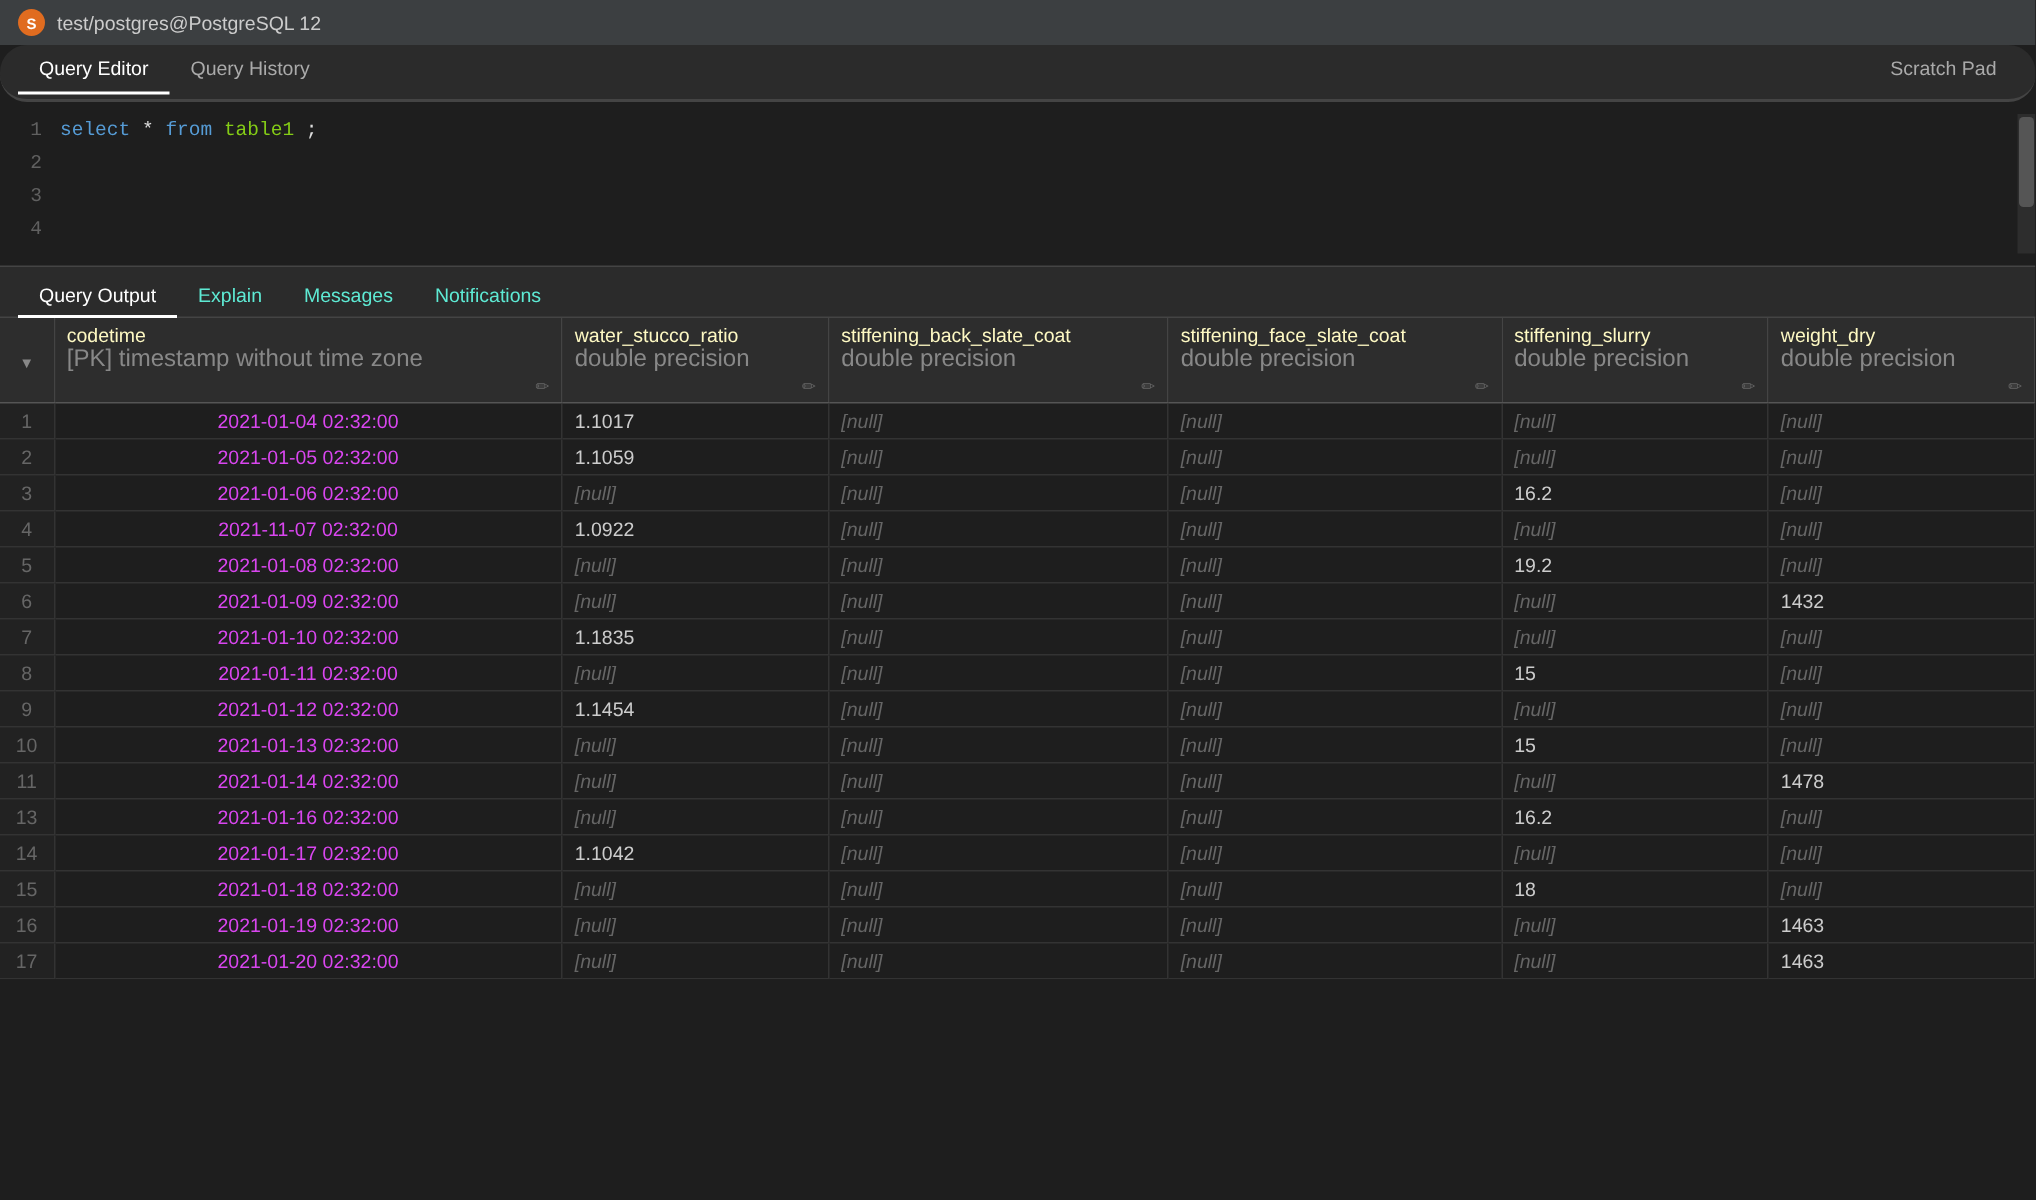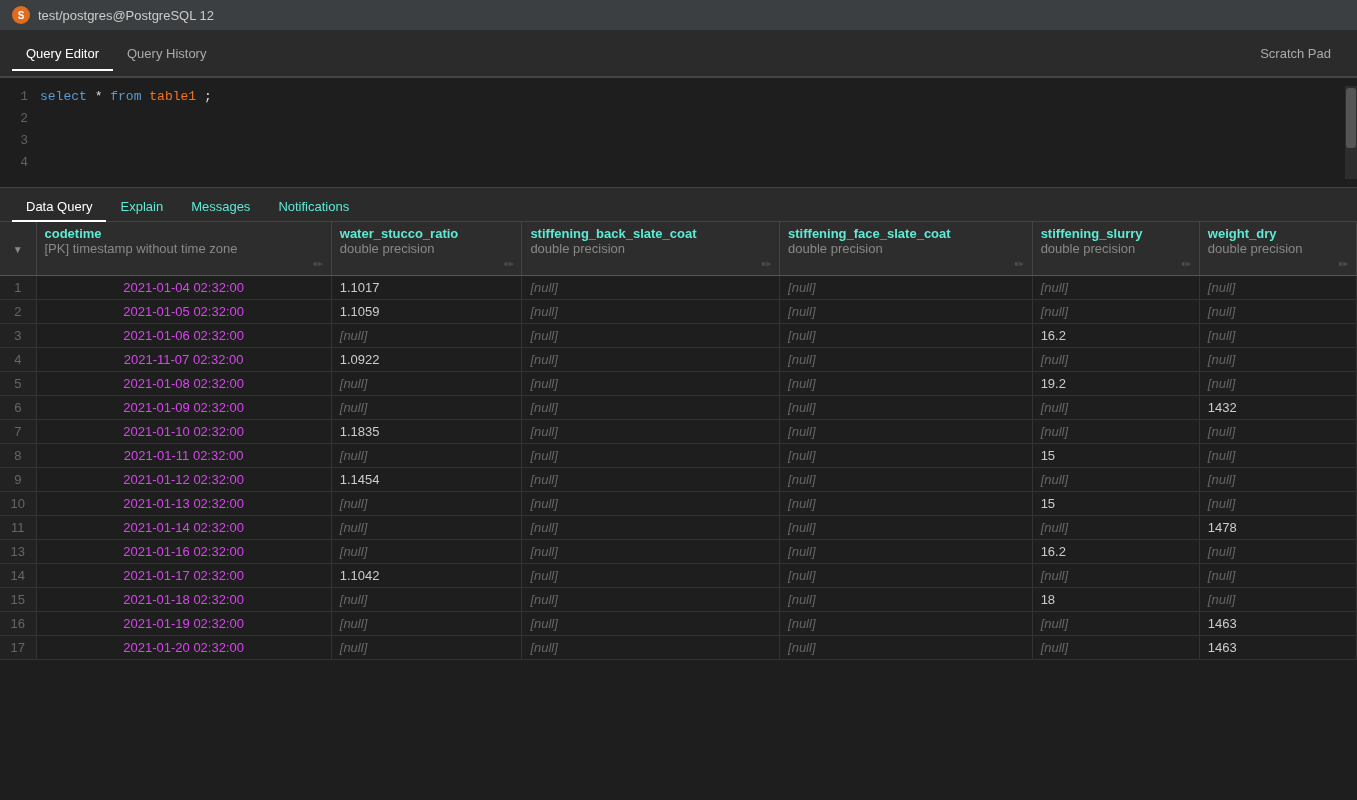--- a/index.html
+++ b/index.html
@@ -22,25 +22,26 @@
       border-radius: 50%;
       display: flex; align-items: center; justify-content: center;
       font-size: 10px; color: white; font-weight: bold;
       flex-shrink: 0;
     }
 
     
     .tab-bar {
       background: #2b2b2b;
       display: flex;
-      align-items: center;
+      align-items: flex-start;
       padding: 0 12px;
-      height: 48px;
+      height: 38px;
       border-bottom: 2px solid #444;
       position: relative;
+      border-radius: 18px;
     }
     .tab-bar .tab {
       padding: 8px 14px;
       cursor: pointer;
       color: #aaa;
       font-size: 13px;
       border-bottom: 2px solid transparent;
       margin-bottom: -2px;
     }
     .tab-bar .tab.active {
@@ -77,21 +78,21 @@
     .line-numbers div { line-height: 22px; }
     .editor-content {
       flex: 1;
       font-family: 'Courier New', monospace;
       font-size: 13px;
       line-height: 22px;
       color: #ddd;
       padding: 0 4px;
     }
     .editor-content .kw { color: #569cd6; }
-    .editor-content .tbl { color: #f97316; text-align: center; }
+    .editor-content .tbl { color: #84cc16; text-align: center; }
     .editor-content .punct { color: #ddd; }
     .editor-scrollbar {
       width: 12px;
       background: #2d2d2d;
       position: relative;
       flex-shrink: 0;
     }
     .editor-scrollbar .thumb {
       width: 10px;
       height: 60px;
@@ -140,27 +141,27 @@
       padding: 4px 8px;
       border-right: 1px solid #444;
       border-bottom: 1px solid #555;
       position: sticky;
       top: 0;
       z-index: 2;
       white-space: nowrap;
       font-weight: normal;
     }
     thead tr th .col-name {
-      color: #5eead4;
-      font-weight: 700;
+      color: #fef9c3;
+      font-weight: 400;
       display: block;
     }
     thead tr th .col-type {
       color: #888;
-      font-size: 13px;
+      font-size: 16px;
       display: block;
     }
     thead tr th .edit-icon {
       float: right;
       color: #666;
       font-size: 11px;
       cursor: pointer;
       margin-top: 2px;
     }
     th.row-num-header {
@@ -238,21 +239,21 @@
     <div>&nbsp;</div>
     <div>&nbsp;</div>
     <div>&nbsp;</div>
   </div>
   <div class="editor-scrollbar">
     <div class="thumb"></div>
   </div>
 </div>
 
 <div class="result-tab-bar">
-  <div class="tab active">Data Query</div>
+  <div class="tab active">Query Output</div>
   <div class="tab">Explain</div>
   <div class="tab">Messages</div>
   <div class="tab">Notifications</div>
 </div>
 
 <div class="data-table-wrapper">
   <table>
     <thead>
       <tr>
         <th class="row-num-header">

